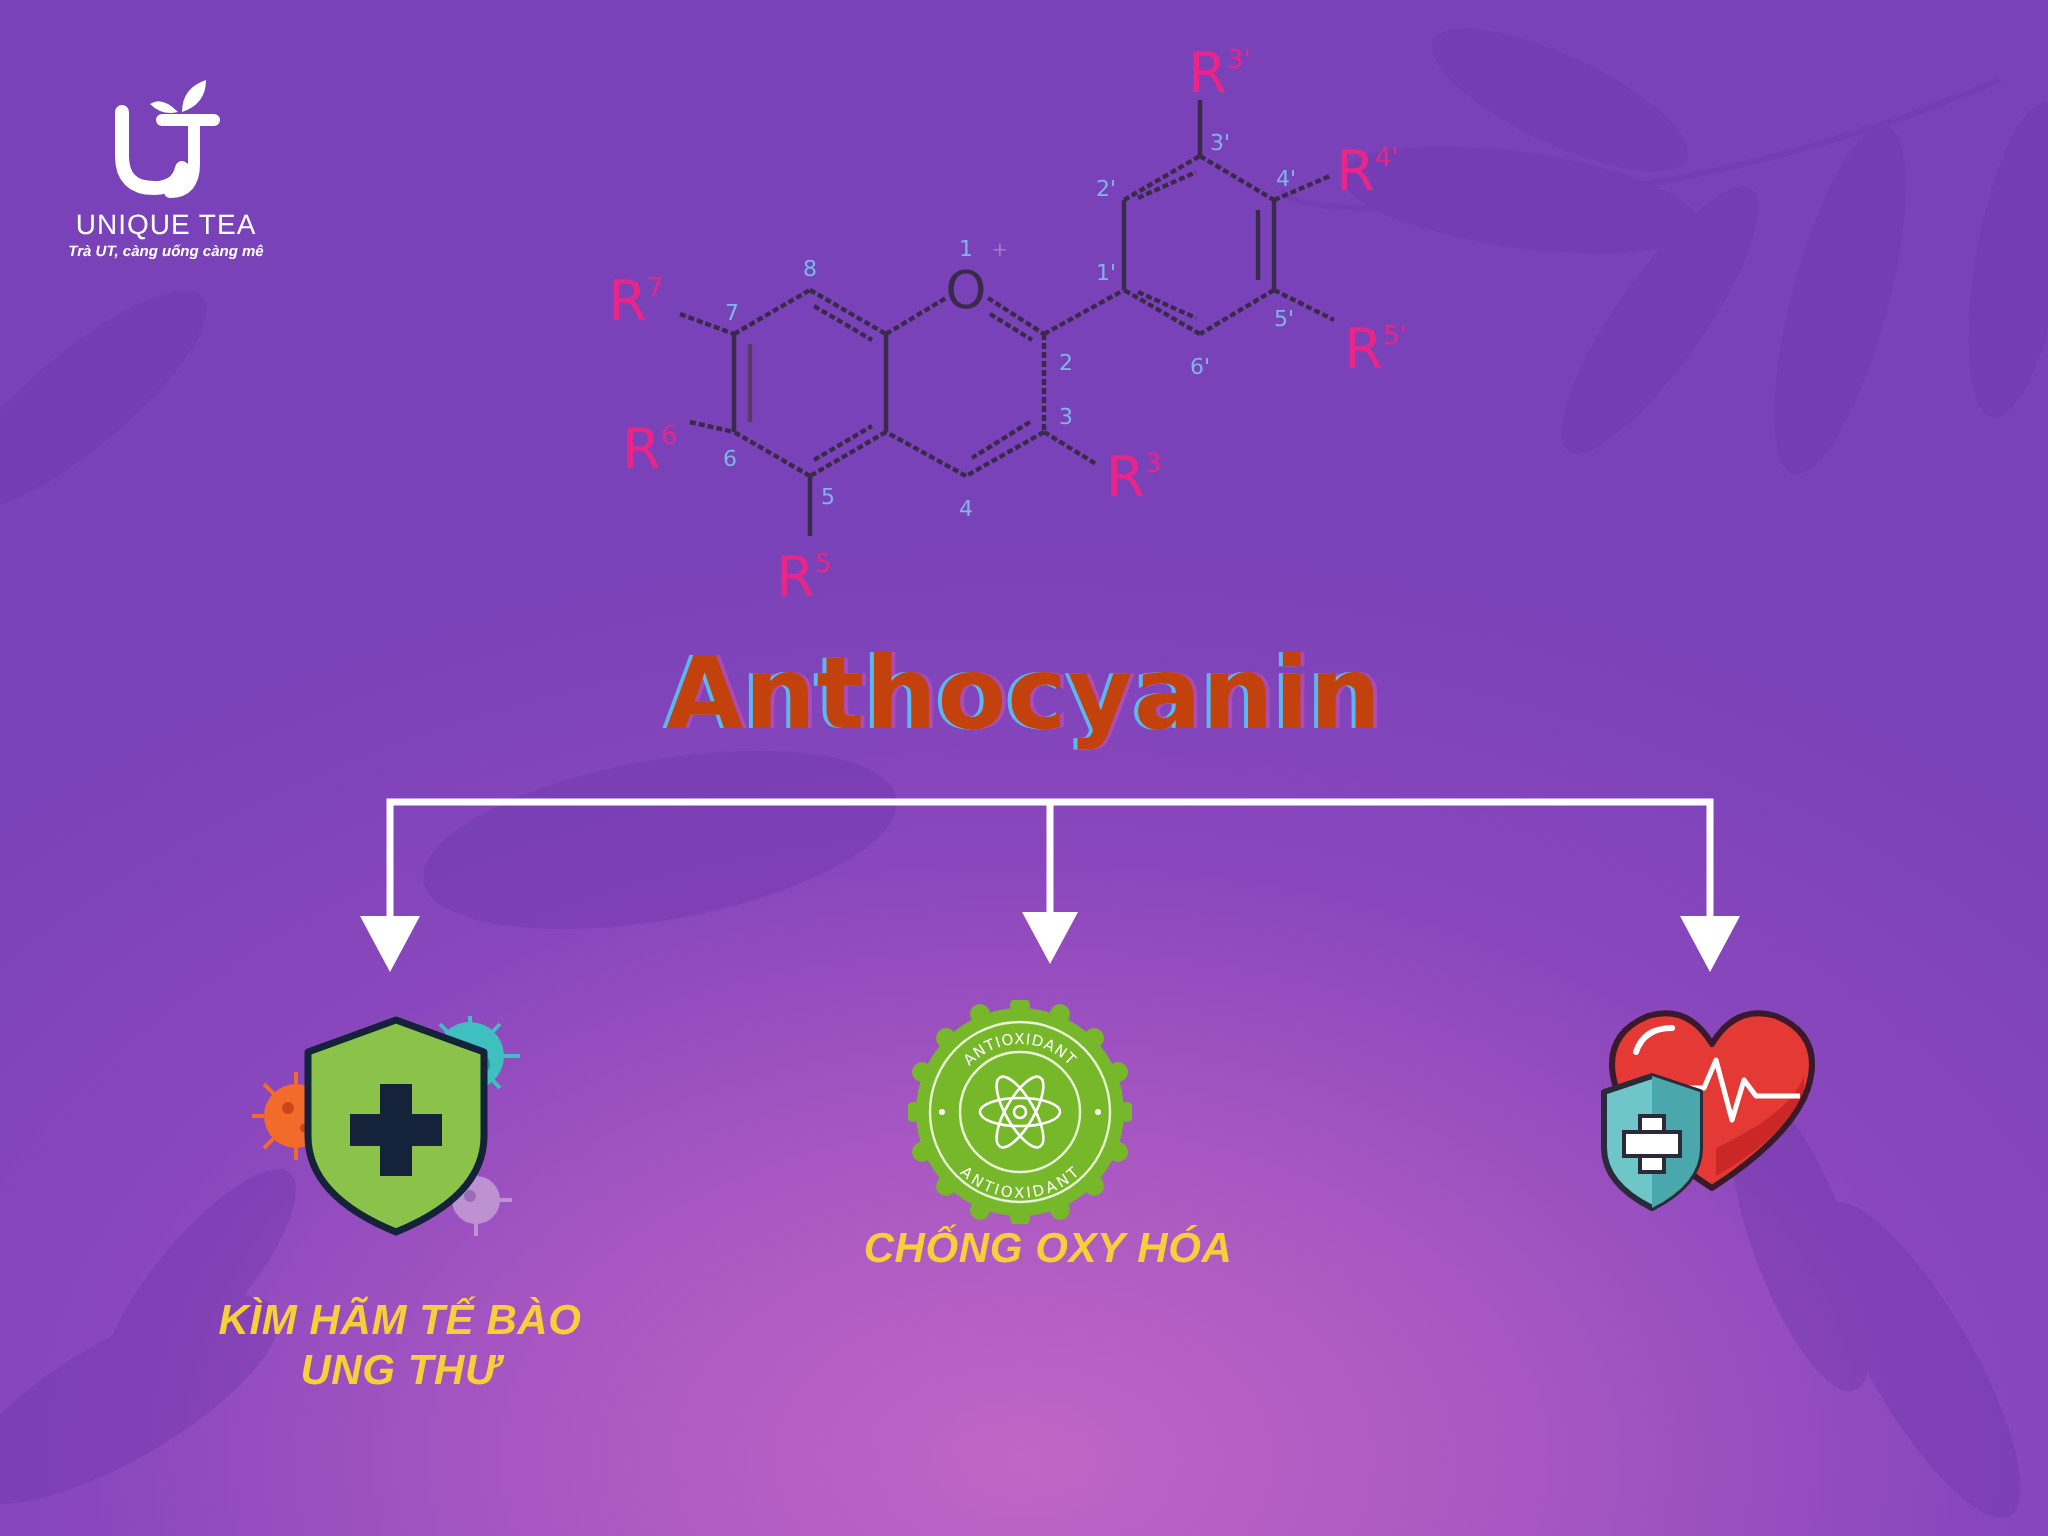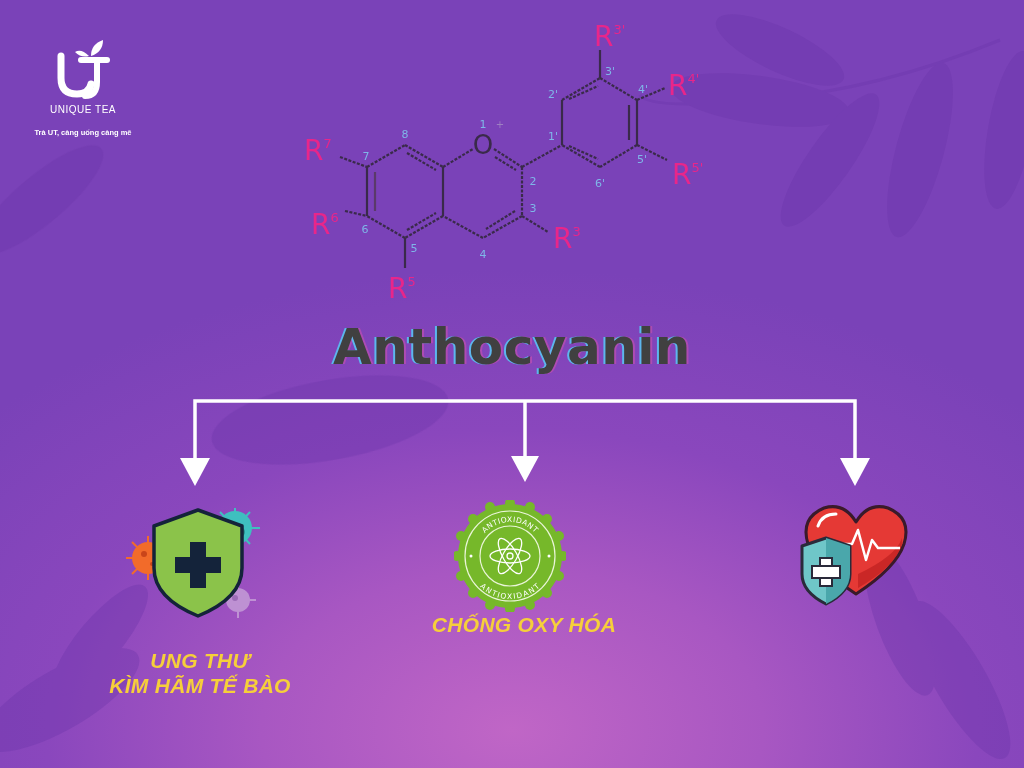--- a/index.html
+++ b/index.html
@@ -4,26 +4,26 @@
 <style>
   html, body { margin:0; padding:0; }
   body {
     width:1024px; height:768px; overflow:hidden; position:relative;
     background: radial-gradient(ellipse 70% 60% at 50% 95%, #c066c6 0%, #a857c2 35%, #8a47bd 65%, #7a42b8 100%);
     font-family: "DejaVu Sans", sans-serif;
   }
   .leaf-bg { position:absolute; inset:0; pointer-events:none; }
   .logo { position:absolute; left:28px; top:38px; width:110px; text-align:center; color:#fff; }
   .logo-mark { display:block; margin:0 auto; }
-  .logo-name { font-family:"Liberation Sans", sans-serif; font-size:10px; letter-spacing:0.5px; margin-top:2px; }
-  .logo-slogan { font-family:"Liberation Sans", sans-serif; font-size:7.5px; font-weight:bold; margin-top:13px; white-space:nowrap; }
+  .logo-name { font-family:"Liberation Sans", sans-serif; font-size:14px; letter-spacing:0.5px; margin-top:2px; }
+  .logo-slogan { font-family:"Liberation Sans", sans-serif; font-size:7.5px; font-style:italic; font-weight:bold; margin-top:1px; white-space:nowrap; }
   .molecule { position:absolute; left:0; top:0; width:1024px; height:320px; }
   .title {
     position:absolute; left:0; width:1024px; top:318px; text-align:center;
-    font-family:"DejaVu Sans", sans-serif; font-weight:bold; font-size:50px; color:#404040;
+    font-family:"DejaVu Sans", sans-serif; font-weight:bold; font-size:50px; color:#c2410c;
     letter-spacing:0.5px;
     text-shadow: -2px 0 0 rgba(80,220,255,0.75), 2px 0 0 rgba(255,90,170,0.35);
   }
   .arrows { position:absolute; left:0; top:0; width:1024px; height:500px; }
   .benefit { position:absolute; text-align:center; }
   .benefit-label {
     font-family:"Liberation Sans", sans-serif; font-weight:bold; font-style:italic;
     color:#f6cf3a; font-size:21px; line-height:25px; letter-spacing:0.3px;
   }
   .icon-wrap { position:absolute; }
@@ -183,22 +183,22 @@
       <circle cx="118" cy="102" r="12" fill="#c7a2d8"></circle>
       <circle cx="115" cy="100" r="3" fill="#9d74b4"></circle>
     </g>
 
     <path d="M78 12 L122 28 L122 70 Q122 100 78 118 Q34 100 34 70 L34 28 Z" fill="#8bc34a" stroke="#14233a" stroke-width="3.5" stroke-linejoin="round"></path>
     <rect x="70" y="44" width="16" height="46" fill="#14233a"></rect>
     <rect x="55" y="59" width="46" height="16" fill="#14233a"></rect>
   </svg>
 </div>
 <div class="benefit" style="left:40px; width:320px; top:648px;">
+  <div class="benefit-label">KÌM HÃM TẾ BÀO</div>
   <div class="benefit-label">UNG THƯ</div>
-  <div class="benefit-label">KÌM HÃM TẾ BÀO</div>
 </div>
 
 <div class="icon-wrap" style="left:454px; top:500px;">
   <svg width="112" height="112" viewBox="0 0 112 112">
     <defs>
       <path id="arcTop" d="M22 56 A34 34 0 0 1 90 56"></path>
       <path id="arcBot" d="M20 56 A36 36 0 0 0 92 56"></path>
     </defs>
     <g fill="#76b82a">
       <circle cx="56" cy="56" r="52"></circle>

